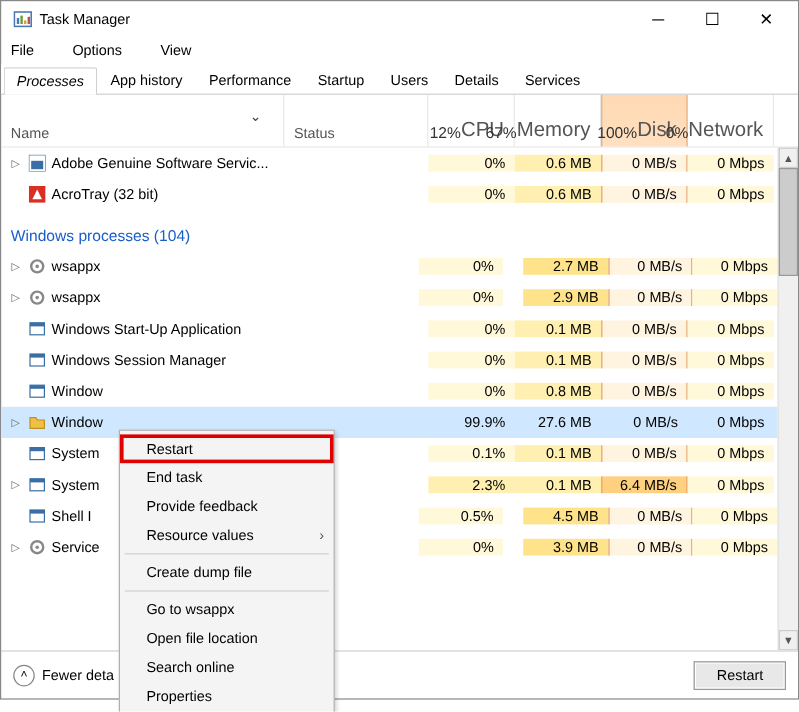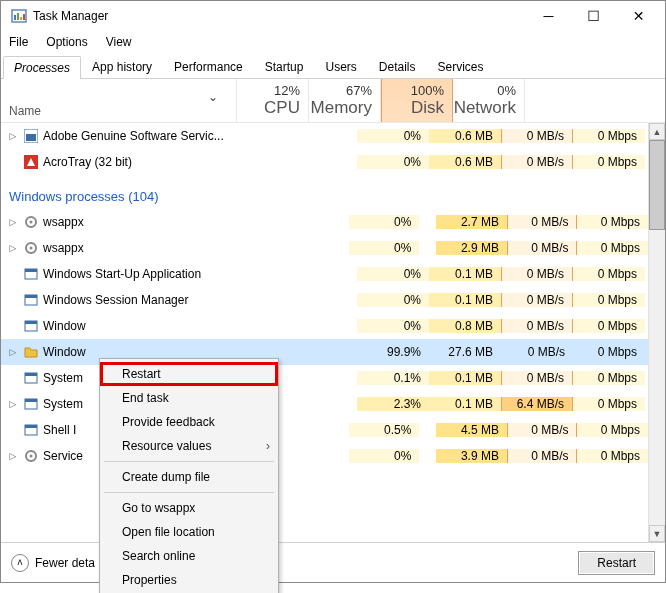--- a/index.html
+++ b/index.html
@@ -4,31 +4,31 @@
 <style>
 * { box-sizing: border-box; margin: 0; padding: 0; }
 body { font-family: "Segoe UI", Tahoma, sans-serif; font-size: 12px; background: #fff; color: #000; width: 666px; height: 593px; overflow: hidden; position: relative; }
 .window { width: 666px; height: 583px; border: 1px solid #888; display: flex; flex-direction: column; position: relative; }
 .titlebar { height: 30px; display: flex; align-items: center; padding: 0 4px; }
 .titlebar-icon { width: 16px; height: 16px; margin: 0 6px; }
 .titlebar-icon svg { width:16px; height:16px; }
 .titlebar-text { flex: 1; font-size: 12px; }
 .winctrl { display: flex; }
 .winctrl div { width: 45px; height: 30px; display: flex; align-items: center; justify-content: center; font-size: 14px; cursor: default; }
-.menubar { height: 22px; display: flex; align-items: center; padding-left: 8px; gap: 18px; font-size: 12px; }
+.menubar { height: 22px; display: flex; align-items: center; padding-left: 8px; gap: 32px; font-size: 12px; }
 .menubar span { cursor: default; }
 .tabs { height: 26px; display: flex; align-items: flex-end; border-bottom: 1px solid #d0d0d0; padding-left: 2px; position: relative; background:#fff;}
 .tab { padding: 4px 10px; font-size: 12px; border: 1px solid transparent; border-bottom: none; cursor: default; }
 .tab.active { border-color: #d0d0d0; background: #fff; position: relative; top: 1px; border-radius: 2px 2px 0 0; font-style: italic; }
 .content { flex: 1; overflow: hidden; position: relative; }
 .header-row { height: 44px; display: flex; border-bottom: 1px solid #e8e8e8; }
 .col-name { width: 236px; display:flex; flex-direction:column; justify-content:flex-end; padding: 4px 8px; color:#555; border-right: 1px solid #e8e8e8; }
 .col-name .sort { text-align: right; padding-right: 10px; height:14px; color:#444;}
 .col-status { width: 120px; display:flex; align-items:flex-end; padding: 4px 8px; color:#555; border-right: 1px solid #e8e8e8; }
-.col-metric { width: 72px; display:flex; flex-direction: column; justify-content:flex-end; align-items:flex-end; padding: 4px 8px; border-right: 1px solid #e8e8e8; }
+.col-metric { width: 72px; display:flex; flex-direction: row; justify-content:flex-end; align-items:flex-end; padding: 4px 8px; border-right: 1px solid #e8e8e8; }
 .col-metric .pct { font-size: 13px; color: #333; }
 .col-metric .lbl { font-size: 17px; color: #555; }
 .col-metric.disk { background: linear-gradient(180deg, #ffd9b3, #ffe0c0); border-left:1px solid #e8a060; border-right:1px solid #e8a060;}
 .col-metric.cpu, .col-metric.mem {  }
 .rows { position: absolute; left:0; right:17px; top:44px; bottom:0; }
 .row { height: 26px; display: flex; align-items: center; }
 .row .n { width: 236px; display:flex; align-items:center; padding-left: 6px; gap: 4px; white-space: nowrap; overflow:hidden; }
 .row .s { width: 120px; }
 .row .m { width: 72px; text-align: right; padding-right: 8px; font-size: 12px; }
 .exp { width: 12px; height:12px; display:inline-flex; align-items:center; justify-content:center; color:#666; font-size:9px; cursor:default;}
@@ -97,20 +97,23 @@
     <div class="tab">Services</div>
   </div>
 
   <div class="content">
 
     <div class="header-row">
       <div class="col-name">
         <span class="sort">⌄</span>
         <span>Name</span>
       </div>
+      <div class="col-status">
+          <span>Status</span>
+        </div>
       <div class="col-metric cpu">
         <span class="pct">12%</span>
         <span class="lbl">CPU</span>
       </div>
       <div class="col-metric mem">
         <span class="pct">67%</span>
         <span class="lbl">Memory</span>
       </div>
       <div class="col-metric disk">
         <span class="pct">100%</span>

